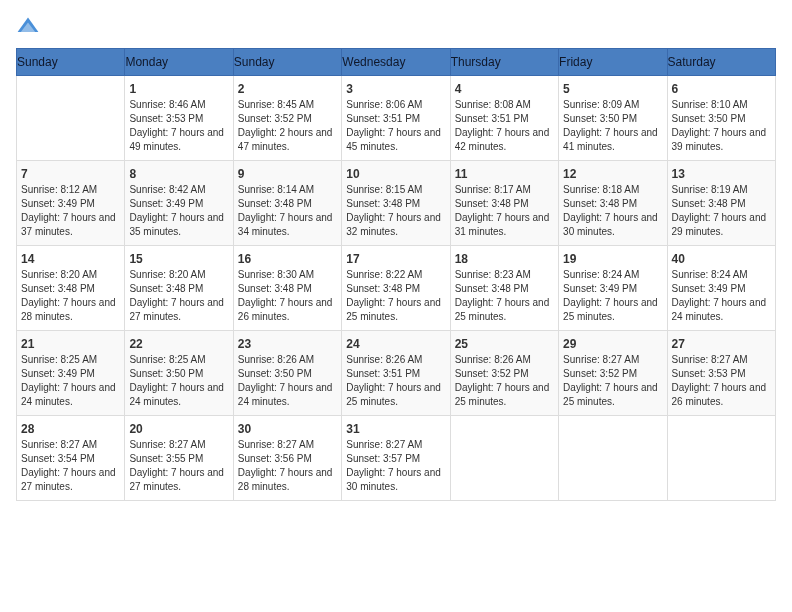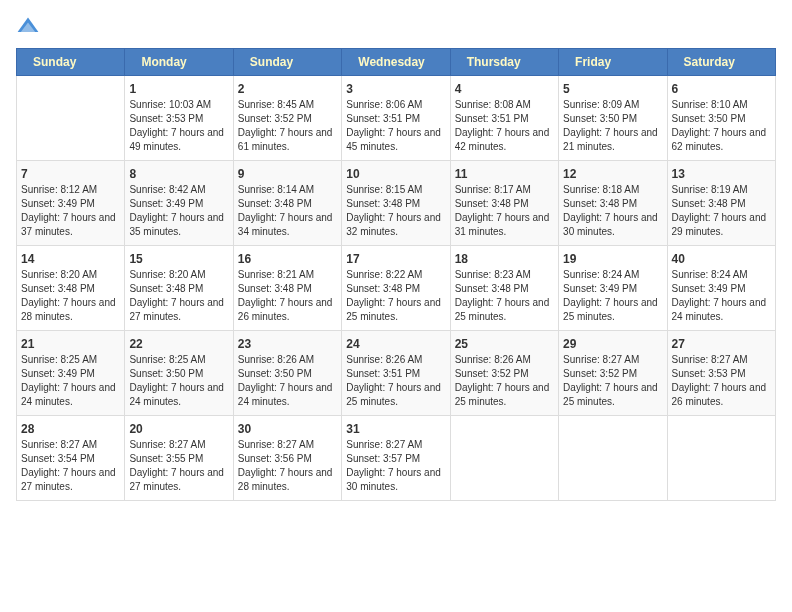--- a/index.html
+++ b/index.html
@@ -51,24 +51,24 @@
     }
     table {
       width: 100%;
       border-collapse: collapse;
       table-layout: fixed;
     }
     thead tr {
       background-color: #4a7fc1;
     }
     thead th {
-      color: #fef9c3;
+      color: #0f172a;
       font-size: 12px;
-      font-weight: bold;
-      padding: 6px 16px;
+      font-weight: normal;
+      padding: 6px 0;
       text-align: left;
       border: 1px solid #3a6aad;
     }
     tbody tr {
       border-bottom: 1px solid #ccc;
     }
     tbody td {
       vertical-align: top;
       padding: 6px 4px;
       font-size: 10px;
@@ -122,53 +122,53 @@
         <th>Thursday</th>
         <th>Friday</th>
         <th>Saturday</th>
       </tr>
   </thead>
   <tbody id="calendar-body">
   <tr>
         <td></td>
         <td>
           <span class="date-num">1</span>
-          <span class="cell-line">Sunrise: 10:03 AM</span>
+          <span class="cell-line">Sunrise: 8:46 AM</span>
           <span class="cell-line">Sunset: 3:53 PM</span>
           <span class="cell-line">Daylight: 7 hours and 49 minutes.</span>
         </td>
         <td>
           <span class="date-num">2</span>
           <span class="cell-line">Sunrise: 8:45 AM</span>
           <span class="cell-line">Sunset: 3:52 PM</span>
-          <span class="cell-line">Daylight: 7 hours and 61 minutes.</span>
+          <span class="cell-line">Daylight: 2 hours and 47 minutes.</span>
         </td>
         <td>
           <span class="date-num">3</span>
           <span class="cell-line">Sunrise: 8:06 AM</span>
           <span class="cell-line">Sunset: 3:51 PM</span>
           <span class="cell-line">Daylight: 7 hours and 45 minutes.</span>
         </td>
         <td>
           <span class="date-num">4</span>
           <span class="cell-line">Sunrise: 8:08 AM</span>
           <span class="cell-line">Sunset: 3:51 PM</span>
           <span class="cell-line">Daylight: 7 hours and 42 minutes.</span>
         </td>
         <td>
           <span class="date-num">5</span>
           <span class="cell-line">Sunrise: 8:09 AM</span>
           <span class="cell-line">Sunset: 3:50 PM</span>
-          <span class="cell-line">Daylight: 7 hours and 21 minutes.</span>
+          <span class="cell-line">Daylight: 7 hours and 41 minutes.</span>
         </td>
         <td>
           <span class="date-num">6</span>
           <span class="cell-line">Sunrise: 8:10 AM</span>
           <span class="cell-line">Sunset: 3:50 PM</span>
-          <span class="cell-line">Daylight: 7 hours and 62 minutes.</span>
+          <span class="cell-line">Daylight: 7 hours and 39 minutes.</span>
         </td>
       </tr>
       <tr>
         <td>
           <span class="date-num">7</span>
           <span class="cell-line">Sunrise: 8:12 AM</span>
           <span class="cell-line">Sunset: 3:49 PM</span>
           <span class="cell-line">Daylight: 7 hours and 37 minutes.</span>
         </td>
         <td>
@@ -216,21 +216,21 @@
           <span class="cell-line">Daylight: 7 hours and 28 minutes.</span>
         </td>
         <td>
           <span class="date-num">15</span>
           <span class="cell-line">Sunrise: 8:20 AM</span>
           <span class="cell-line">Sunset: 3:48 PM</span>
           <span class="cell-line">Daylight: 7 hours and 27 minutes.</span>
         </td>
         <td>
           <span class="date-num">16</span>
-          <span class="cell-line">Sunrise: 8:21 AM</span>
+          <span class="cell-line">Sunrise: 8:30 AM</span>
           <span class="cell-line">Sunset: 3:48 PM</span>
           <span class="cell-line">Daylight: 7 hours and 26 minutes.</span>
         </td>
         <td>
           <span class="date-num">17</span>
           <span class="cell-line">Sunrise: 8:22 AM</span>
           <span class="cell-line">Sunset: 3:48 PM</span>
           <span class="cell-line">Daylight: 7 hours and 25 minutes.</span>
         </td>
         <td>

